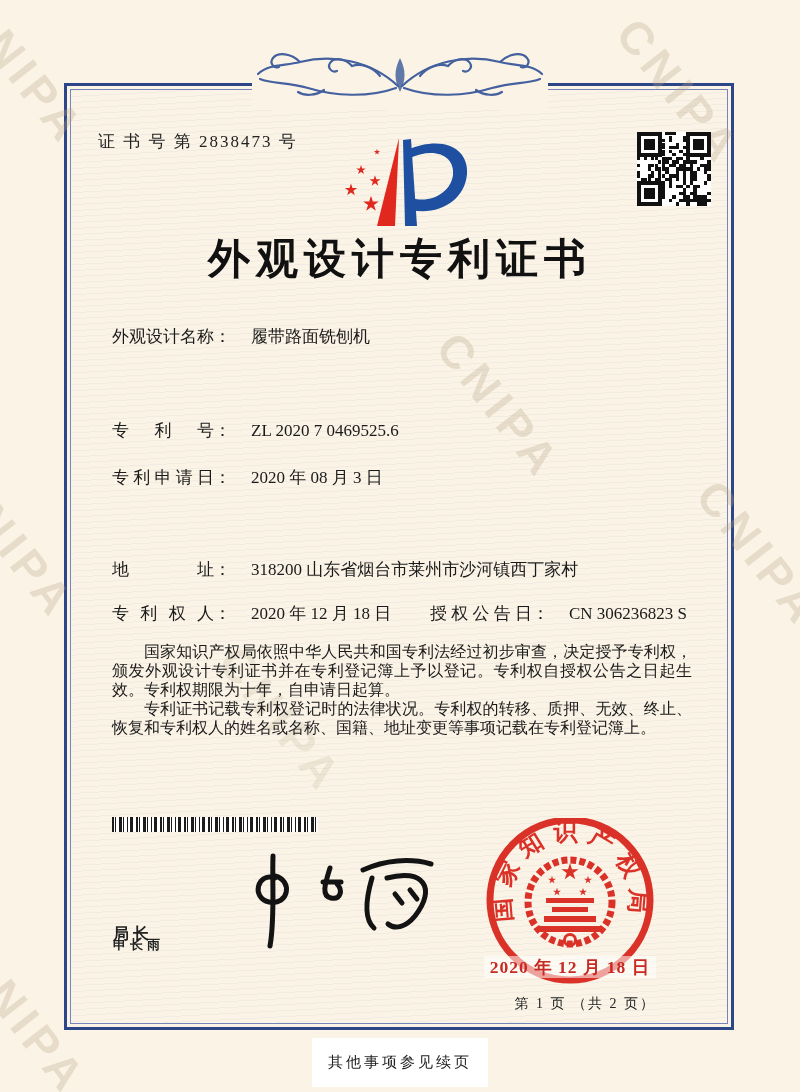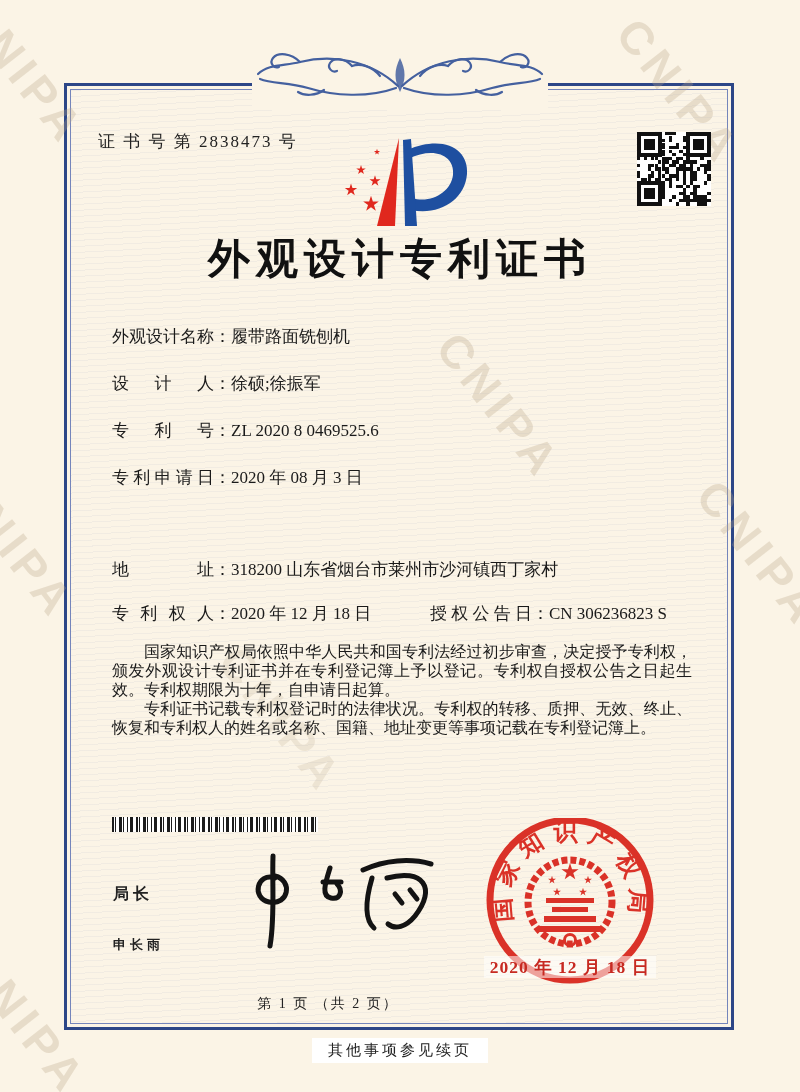--- a/index.html
+++ b/index.html
@@ -15,39 +15,39 @@
       white-space:nowrap;pointer-events:none;}
   
   .ornament{position:absolute;left:252px;top:46px;width:296px;height:64px;background:#fbf4e6;}
   .cert-no{position:absolute;left:98px;top:130px;font-size:17px;letter-spacing:2px;color:#222;}
   .qr{position:absolute;left:637px;top:132px;width:74px;height:74px;background:#fff;}
   .logo{position:absolute;left:327px;top:126px;width:150px;height:110px;}
   .title{position:absolute;left:0;top:231px;width:800px;text-align:center;font-size:42px;
          font-weight:bold;letter-spacing:6px;color:#111;}
   .row{position:absolute;left:112px;font-size:17px;white-space:nowrap;}
   .flabel{display:inline-block;width:102px;text-align:justify;text-align-last:justify;}
-  .fvalue{margin-left:0;}
+  .fvalue{margin-left:20px;}
   .pair2{position:absolute;left:318px;top:0;}
   .paras{position:absolute;left:112px;top:642px;width:580px;font-size:16px;line-height:19px;
          text-align:justify;}
   .paras p{margin:0;text-indent:2em;}
   .barcode{position:absolute;left:112px;top:817px;width:206px;height:15px;
      background:repeating-linear-gradient(90deg,#1c1c1c 0 2px,#fff 2px 3px,#1c1c1c 3px 4px,#fff 4px 7px,
        #1c1c1c 7px 10px,#fff 10px 11px,#1c1c1c 11px 12px,#fff 12px 15px,#1c1c1c 15px 16px,#fff 16px 18px,
        #1c1c1c 18px 21px,#fff 21px 24px);}
-  .sig-title{position:absolute;left:113px;top:884px;font-family:"Liberation Sans",sans-serif;
+  .sig-title{position:absolute;left:113px;top:924px;font-family:"Liberation Sans",sans-serif;
      font-weight:bold;font-size:16px;letter-spacing:4px;color:#222;}
   .sig-name{position:absolute;left:113px;top:936px;font-family:"Liberation Sans",sans-serif;
      font-weight:bold;font-size:13px;letter-spacing:4px;color:#222;}
   .signature{position:absolute;left:235px;top:846px;width:205px;height:105px;}
   .seal{position:absolute;left:472px;top:818px;width:196px;height:170px;opacity:.95;}
-  .page-no{position:absolute;left:0;top:995px;width:656px;text-align:center;font-size:14px;
+  .page-no{position:absolute;left:0;top:995px;width:656px;text-align:right;font-size:14px;
      letter-spacing:2px;color:#222;}
   .note{position:absolute;left:50%;transform:translateX(-50%);top:1038px;background:#fff;
-     padding:3px 16px;font-size:15px;letter-spacing:3px;color:#222;}
+     padding:15px 16px;font-size:15px;letter-spacing:3px;color:#222;}
 </style>
 </head>
 <body>
 
 <div id="page">
 
   <div class="frame">
     <div class="frame-inner"></div>
   </div>
 
@@ -255,22 +255,21 @@
       <use href="#star5a" transform="translate(34,44) scale(0.5)"></use>
       <use href="#star5a" transform="translate(48,55) scale(0.58)"></use>
       <use href="#star5a" transform="translate(24,64) scale(0.65)"></use>
       <use href="#star5a" transform="translate(44,78) scale(0.82)"></use>
     </g>
   </svg>
 
   <div class="title">外观设计专利证书</div>
 
   <div class="row" style="top:325px"><span class="flabel">外观设计名称</span><span>：</span><span class="fvalue">履带路面铣刨机</span></div>
-  <div class="row" style="top:372px"><span class="flabel">设计人</span><span>：</span><span class="fvalue">徐硕;徐振军</span></div>
-  <div class="row" style="top:419px"><span class="flabel">专利号</span><span>：</span><span class="fvalue">ZL 2020 8 0469525.6</span></div>
+  <div class="row" style="top:419px"><span class="flabel">专利号</span><span>：</span><span class="fvalue">ZL 2020 7 0469525.6</span></div>
   <div class="row" style="top:466px"><span class="flabel">专利申请日</span><span>：</span><span class="fvalue">2020 年 08 月 3 日</span></div>
   <div class="row" style="top:558px"><span class="flabel">地址</span><span>：</span><span class="fvalue">318200 山东省烟台市莱州市沙河镇西丁家村</span></div>
   <div class="row" style="top:602px">
     <span class="flabel">专利权人</span><span>：</span><span class="fvalue">2020 年 12 月 18 日</span>
     <span class="pair2"><span class="flabel">授权公告日</span><span>：</span><span class="fvalue">CN 306236823 S</span></span>
   </div>
 
   <div class="paras">
     <p>国家知识产权局依照中华人民共和国专利法经过初步审查，决定授予专利权，颁发外观设计专利证书并在专利登记簿上予以登记。专利权自授权公告之日起生效。专利权期限为十年，自申请日起算。</p>
     <p>专利证书记载专利权登记时的法律状况。专利权的转移、质押、无效、终止、恢复和专利权人的姓名或名称、国籍、地址变更等事项记载在专利登记簿上。</p>

